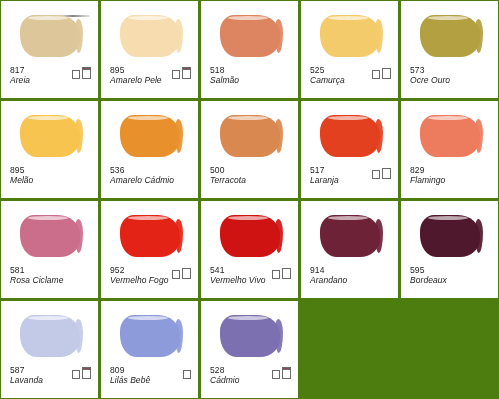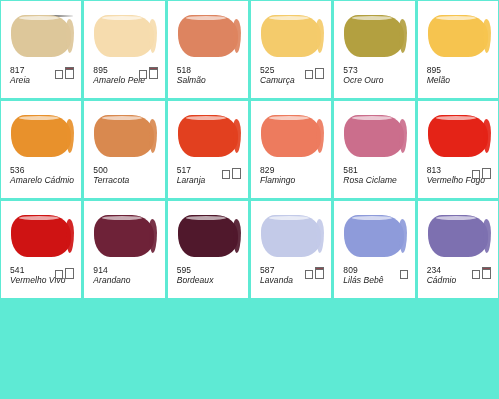--- a/index.html
+++ b/index.html
@@ -9,23 +9,23 @@
   }
   body {
     width: 499px;
     height: 399px;
     overflow: hidden;
     font-family: "Liberation Sans", sans-serif;
   }
   #chart-root {
     width: 499px;
     height: 399px;
-    background: #5eead4;
+    background: #4d7c0f;
     display: grid;
-    grid-template-columns: repeat(6, 1fr);
+    grid-template-columns: repeat(5, 1fr);
     grid-template-rows: repeat(4, 1fr);
     column-gap: 3px;
     row-gap: 3px;
     box-sizing: border-box;
     padding: 1px;
   }
   .swatch-card {
     background: #ffffff;
     position: relative;
     overflow: hidden;
@@ -277,21 +277,21 @@
       <div class="label-block">
         <span class="code">581</span>
         <span class="name">Rosa Ciclame</span>
       </div>
     </div>
     <div class="swatch-card">
       <div class="paint-area">
         <div class="paint-blob" style="background: rgb(228, 35, 23);"></div>
       </div>
       <div class="label-block">
-        <span class="code">813</span>
+        <span class="code">952</span>
         <span class="name">Vermelho Fogo</span>
       </div>
       <div class="cans">
         <div class="can can-sm">
           <div class="can-plain-lid"></div>
         </div>
         <div class="can can-lg">
           <div class="can-plain-lid"></div>
         </div>
       </div>
@@ -360,21 +360,21 @@
         <div class="can can-sm">
           <div class="can-plain-lid"></div>
         </div>
       </div>
     </div>
     <div class="swatch-card">
       <div class="paint-area">
         <div class="paint-blob" style="background: rgb(125, 112, 176);"></div>
       </div>
       <div class="label-block">
-        <span class="code">234</span>
+        <span class="code">528</span>
         <span class="name">Cádmio</span>
       </div>
       <div class="cans">
         <div class="can can-sm">
           <div class="can-plain-lid"></div>
         </div>
         <div class="can can-lg">
           <div class="can-lid"></div>
         </div>
       </div>

